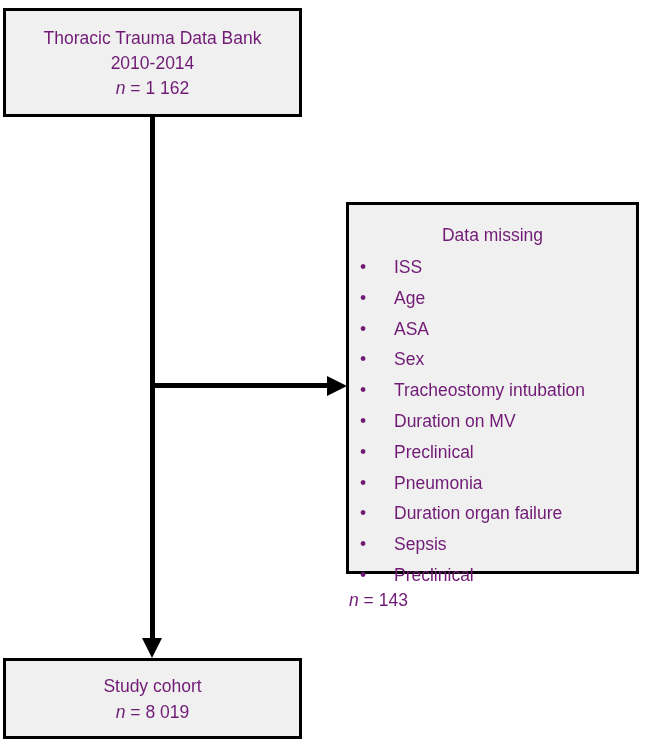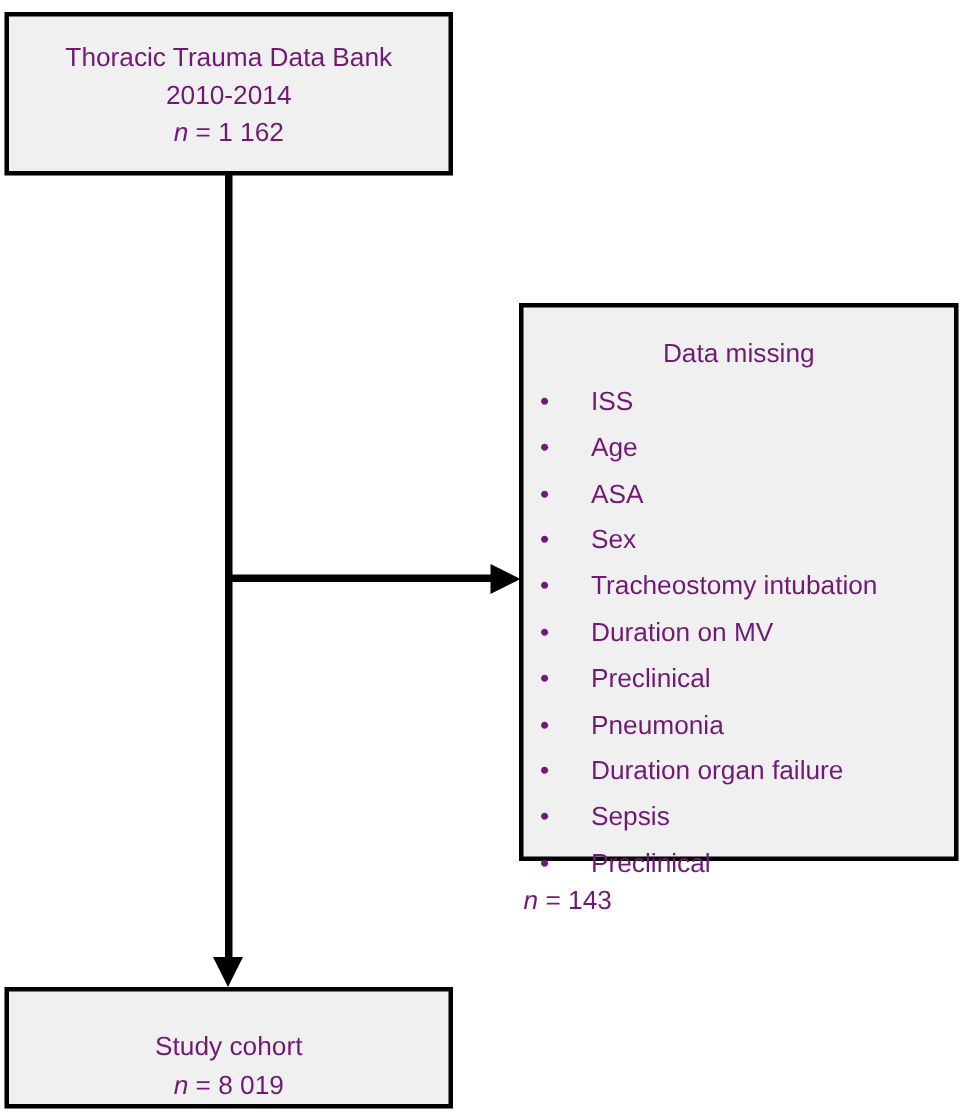--- a/index.html
+++ b/index.html
@@ -45,21 +45,21 @@
 
   
   #cohort-box {
     left: 3px;
     top: 658px;
     width: 299px;
     height: 81px;
     display: flex;
     flex-direction: column;
     align-items: center;
-    justify-content: flex-end;
+    justify-content: center;
   }
   #cohort-box .line {
     font-size: 17.5px;
     line-height: 26px;
     white-space: nowrap;
     text-align: center;
   }
 
   
   #missing-box {

